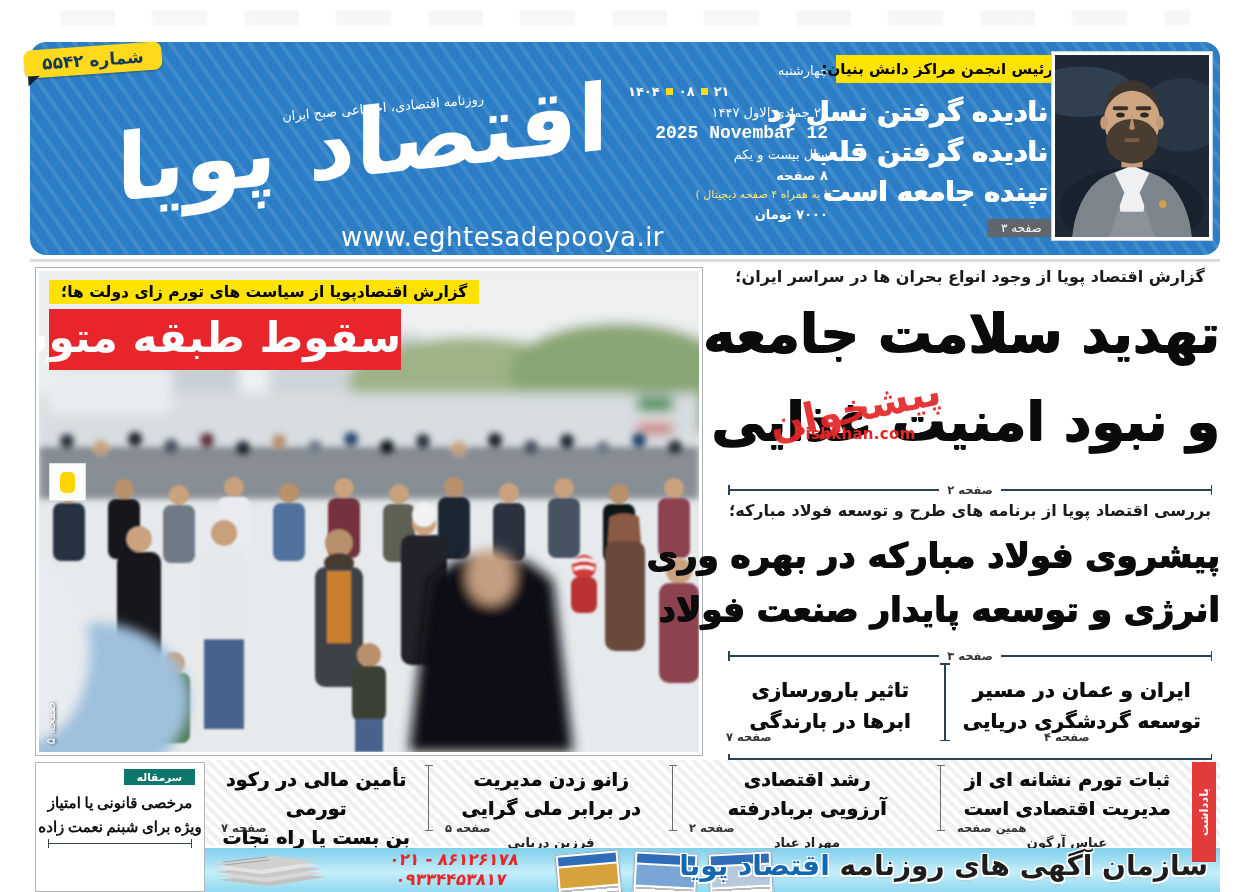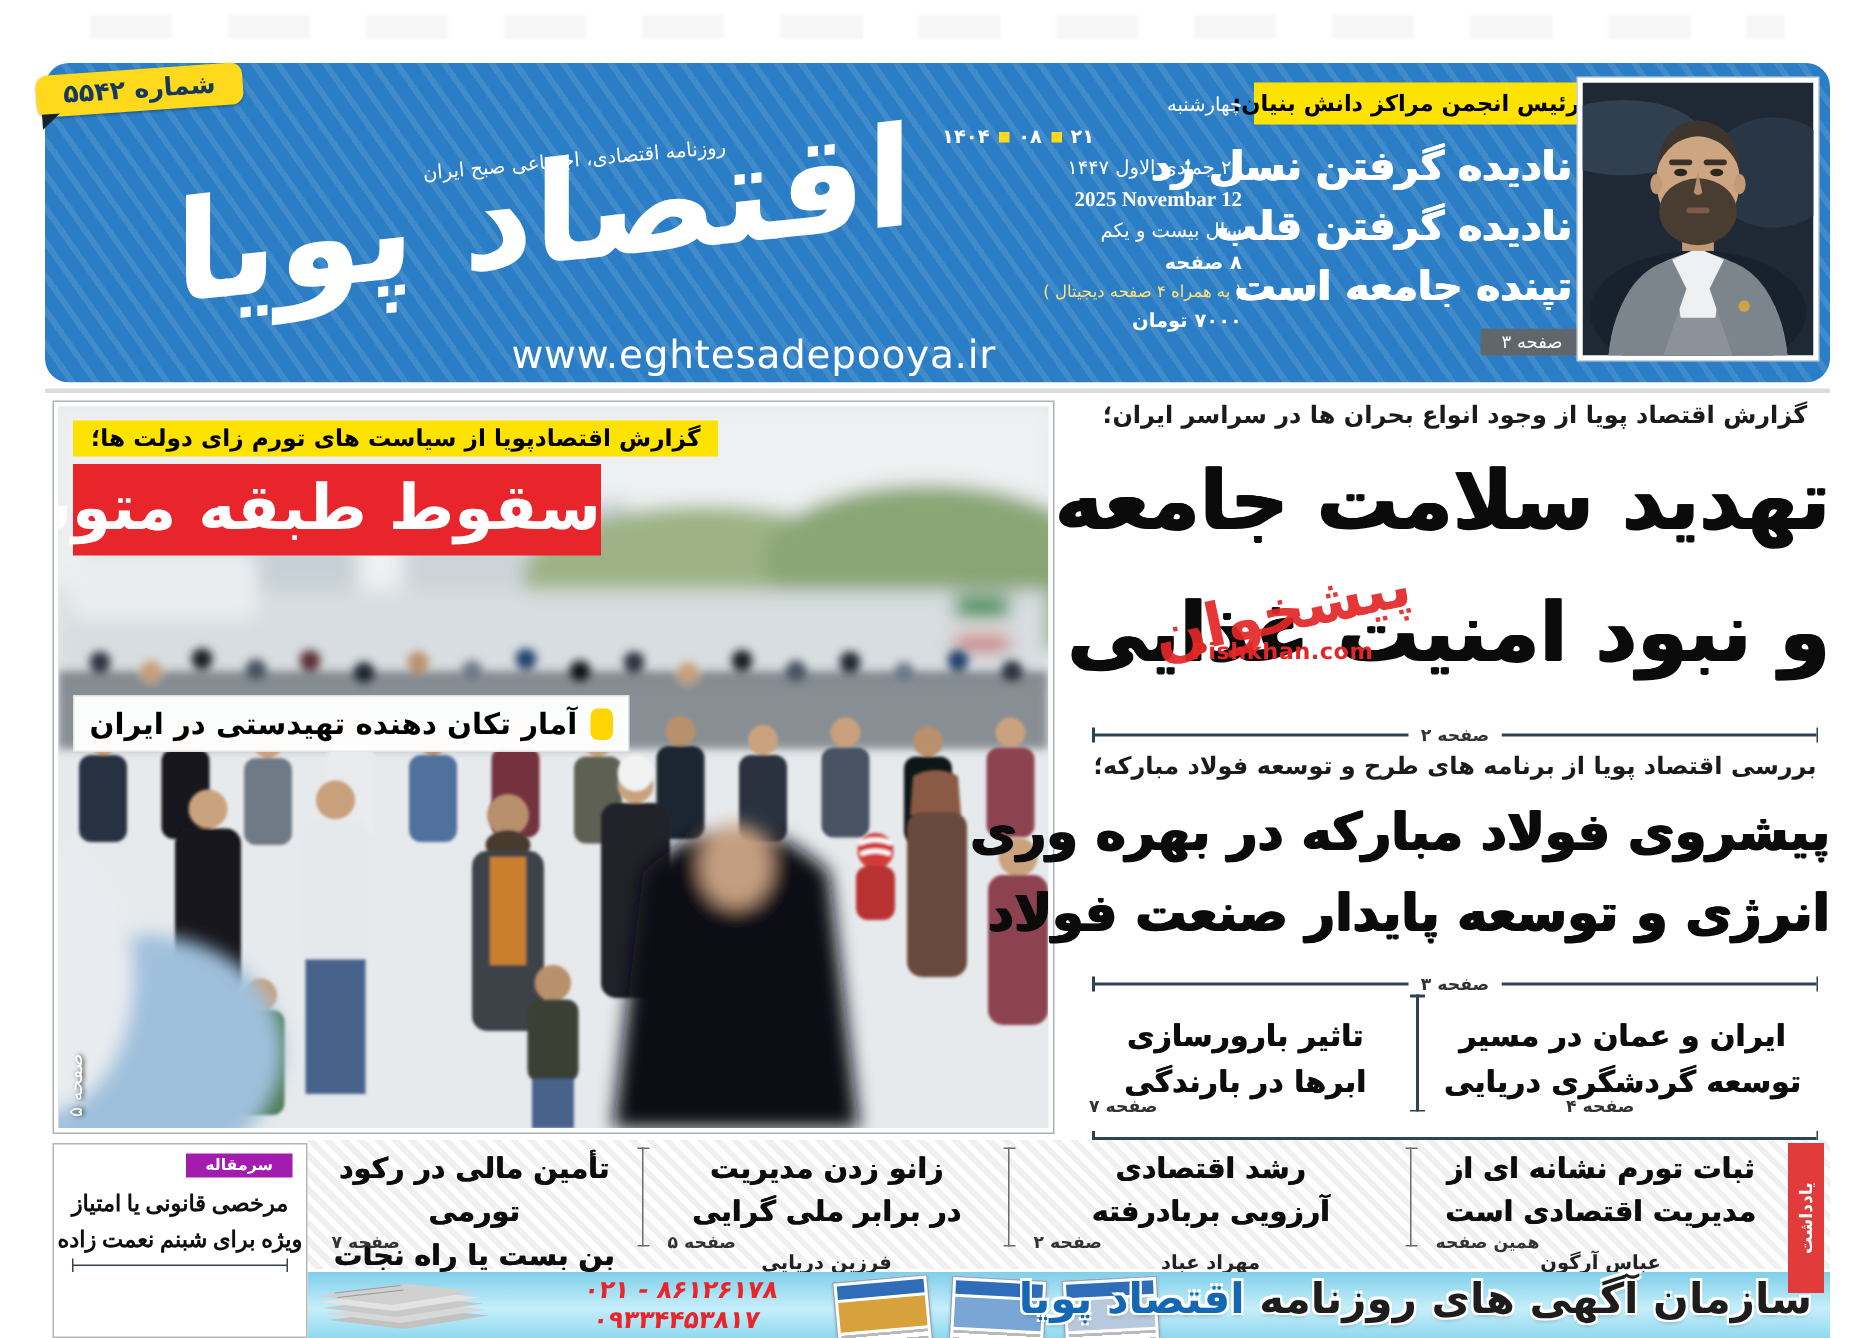--- a/index.html
+++ b/index.html
@@ -17,21 +17,21 @@
     border-top:10px solid #15232f; border-right:12px solid transparent; }
   .logo { position:absolute; left:50px; top:6px; width:565px; height:190px; display:flex; align-items:center; justify-content:center;
     font-size:92px; font-weight:bold; color:#fff; transform:rotate(-6deg) skewX(-6deg); white-space:nowrap; }
   .tagline { position:absolute; left:248px; top:58px; width:210px; text-align:center; transform:rotate(-5deg);
     font-size:13px; color:#fff; }
   .website { position:absolute; left:300px; top:180px; width:345px; text-align:center; font-size:26px; color:#fff; letter-spacing:.5px; direction:ltr; }
   .dateblock { position:absolute; left:598px; top:18px; width:200px; text-align:right; color:#fff; font-size:13px; line-height:21px; }
   .dateblock .bold { font-weight:bold; }
   .dateparts { display:flex; justify-content:flex-end; align-items:center; gap:6px; direction:rtl; font-weight:bold; }
   .dateparts .sq { width:7px; height:7px; background:#ffd91c; display:inline-block; }
-  .greg { font-weight:bold; font-size:14px; font-family:Liberation Serif, serif; direction:ltr; }
+  .greg { font-weight:bold; font-size:18px; font-family:Liberation Mono, monospace; direction:ltr; }
   .digital { color:#ffe37a; font-size:11px; line-height:18px; }
   .top-kicker { position:absolute; left:806px; top:13px; width:217px; height:28px; background:#ffe300; color:#000;
     font-size:15px; font-weight:bold; text-align:center; line-height:28px; white-space:nowrap; }
   .top-headline { position:absolute; left:700px; top:50px; width:318px; text-align:right; color:#fff;
     font-size:27px; font-weight:bold; line-height:40px; text-shadow:.6px 0 #fff,-.6px 0 #fff; }
   .top-pageref { position:absolute; left:957px; top:177px; background:#5f666c; color:#fff; font-size:12px; padding:2px 14px; border-radius:2px; }
   .portrait { position:absolute; left:1022px; top:10px; width:160px; height:188px; background:#fff; padding:3px; box-shadow:0 0 0 1px #c6d3df; }
   .portrait svg { width:100%; height:100%; display:block; }
   .header-sep { position:absolute; left:30px; top:259px; width:1190px; height:3px; background:#dadde0; }
   .ghost-top { position:absolute; left:60px; top:10px; width:1130px; height:16px; opacity:.5;
@@ -90,21 +90,21 @@
   .vdiv { position:absolute; top:5px; width:1px; height:66px; background:#6c6c6c; }
   .vdiv::before, .vdiv::after { content:""; position:absolute; left:-3px; width:8px; height:1px; background:#6c6c6c; }
   .vdiv::before { top:0; } .vdiv::after { bottom:0; }
   .vd1 { left:223px; } .vd2 { left:467px; } .vd3 { left:735px; }
   .note-tab { position:absolute; left:1192px; top:762px; width:24px; height:100px; background:#e23b3b; color:#fff; z-index:6;
     display:flex; align-items:center; justify-content:center; writing-mode:vertical-rl; transform:rotate(180deg);
     font-size:11.5px; font-weight:bold; letter-spacing:1px; }
 
   
   .editorial { position:absolute; left:35px; top:762px; width:170px; height:130px; background:#fff; border:1px solid #b5b5b5; text-align:center; z-index:4; }
-  .ed-tab { position:absolute; top:6px; right:9px; background:#a21caf; color:#fff; font-size:10.5px; font-weight:bold; padding:2px 13px; }
+  .ed-tab { position:absolute; top:6px; right:9px; background:#0f766e; color:#fff; font-size:10.5px; font-weight:bold; padding:2px 13px; }
   .ed-headline { margin-top:28px; font-size:15px; font-weight:bold; line-height:24px; color:#0f0f0f;font-family:Liberation Serif, serif; }
   .ed-rule { margin:4px auto 5px; width:86%; height:1px; background:#36424e; position:relative; }
   .ed-rule::before, .ed-rule::after { content:""; position:absolute; top:-4px; width:1px; height:9px; background:#36424e; }
   .ed-rule::before { right:0; } .ed-rule::after { left:0; }
 
   
   .ad-banner { position:absolute; left:205px; top:848px; width:1015px; height:44px; overflow:hidden;
     background:linear-gradient(180deg,#7fcfe9,#c6eefb 55%,#8fd9ef); }
   .stack-img { position:absolute; left:4px; top:2px; width:122px; height:40px; }
   .phones { position:absolute; left:150px; top:2px; width:195px; text-align:center; color:#e8252b; font-weight:bold;
@@ -296,21 +296,20 @@
           <path d="M390 310 Q452 252 514 310 L534 481 L370 481 Z" fill="#0c0d12"></path>
           <ellipse cx="452" cy="306" rx="24" ry="28" fill="#c49e80"></ellipse>
           <ellipse cx="58" cy="430" rx="92" ry="78" fill="#9fc0dc"></ellipse>
           <ellipse cx="-10" cy="380" rx="60" ry="90" fill="#e8ecf0"></ellipse>
         </g>
       </svg>
       <div class="ps-kicker">گزارش اقتصادپویا از سیاست های تورم زای دولت ها؛</div>
       <div class="ps-banner">سقوط طبقه متوسط</div>
       <div class="ps-bullet b3">
         <i class="sqy"></i>
-        <span>آمار تکان دهنده تهیدستی در ایران</span>
       </div>
       <div class="ps-pageref">صفحه ۵</div>
     </div>
   </section>
 
   <section class="right-col">
     <div class="kicker k1">گزارش اقتصاد پویا از وجود انواع بحران ها در سراسر ایران؛</div>
     <div class="hl h1a">تهدید سلامت جامعه</div>
     <div class="hl h1b">و نبود امنیت غذایی</div>
     <div class="watermark">

